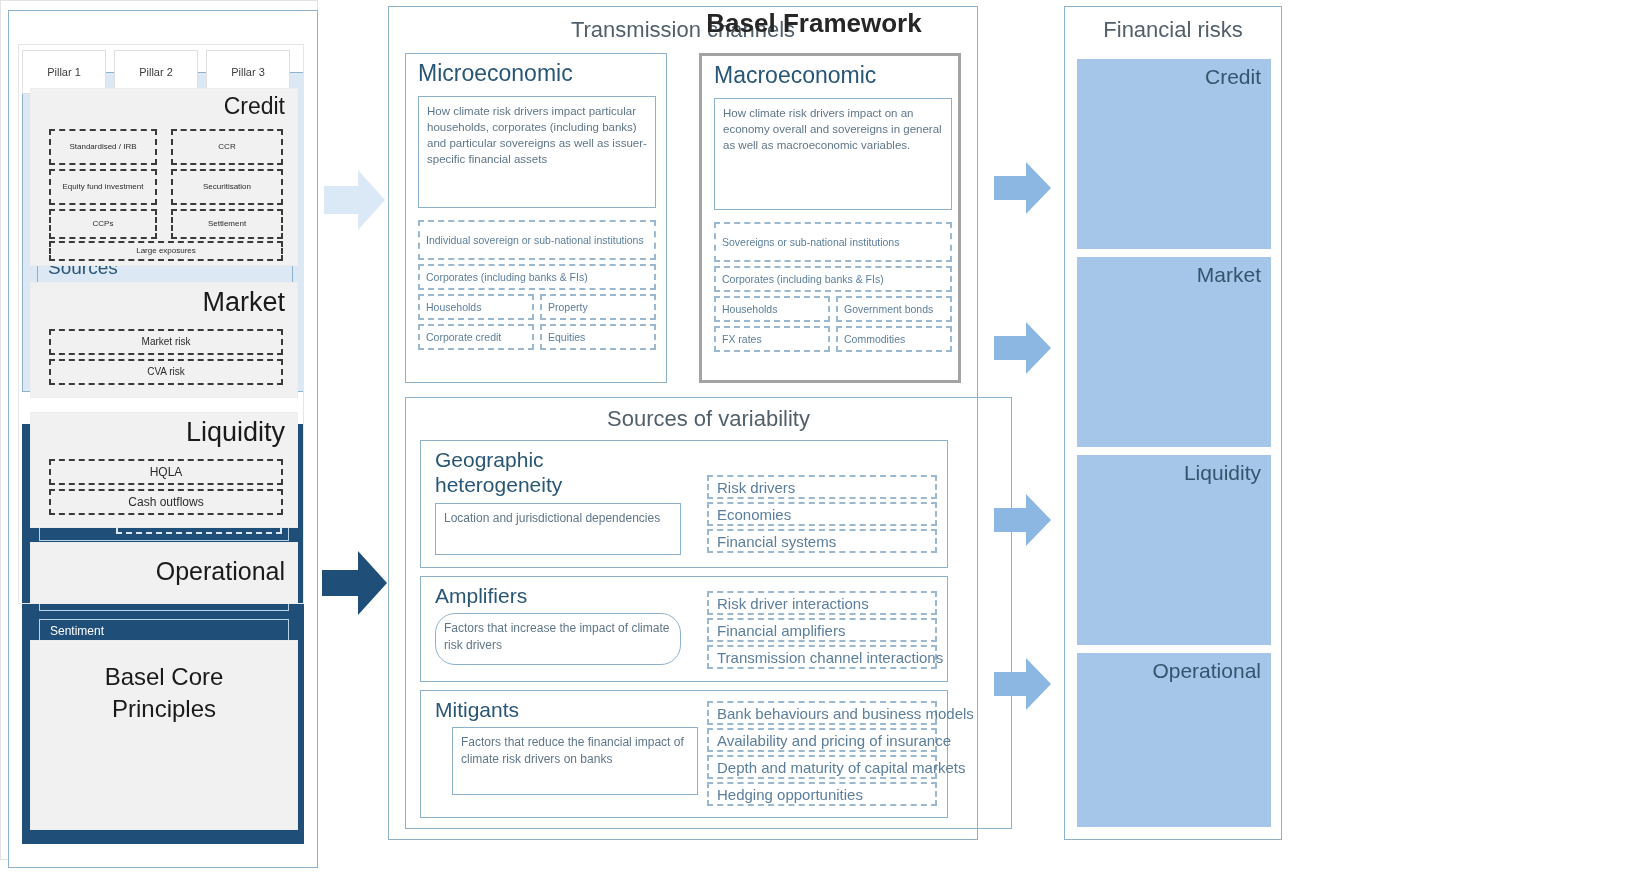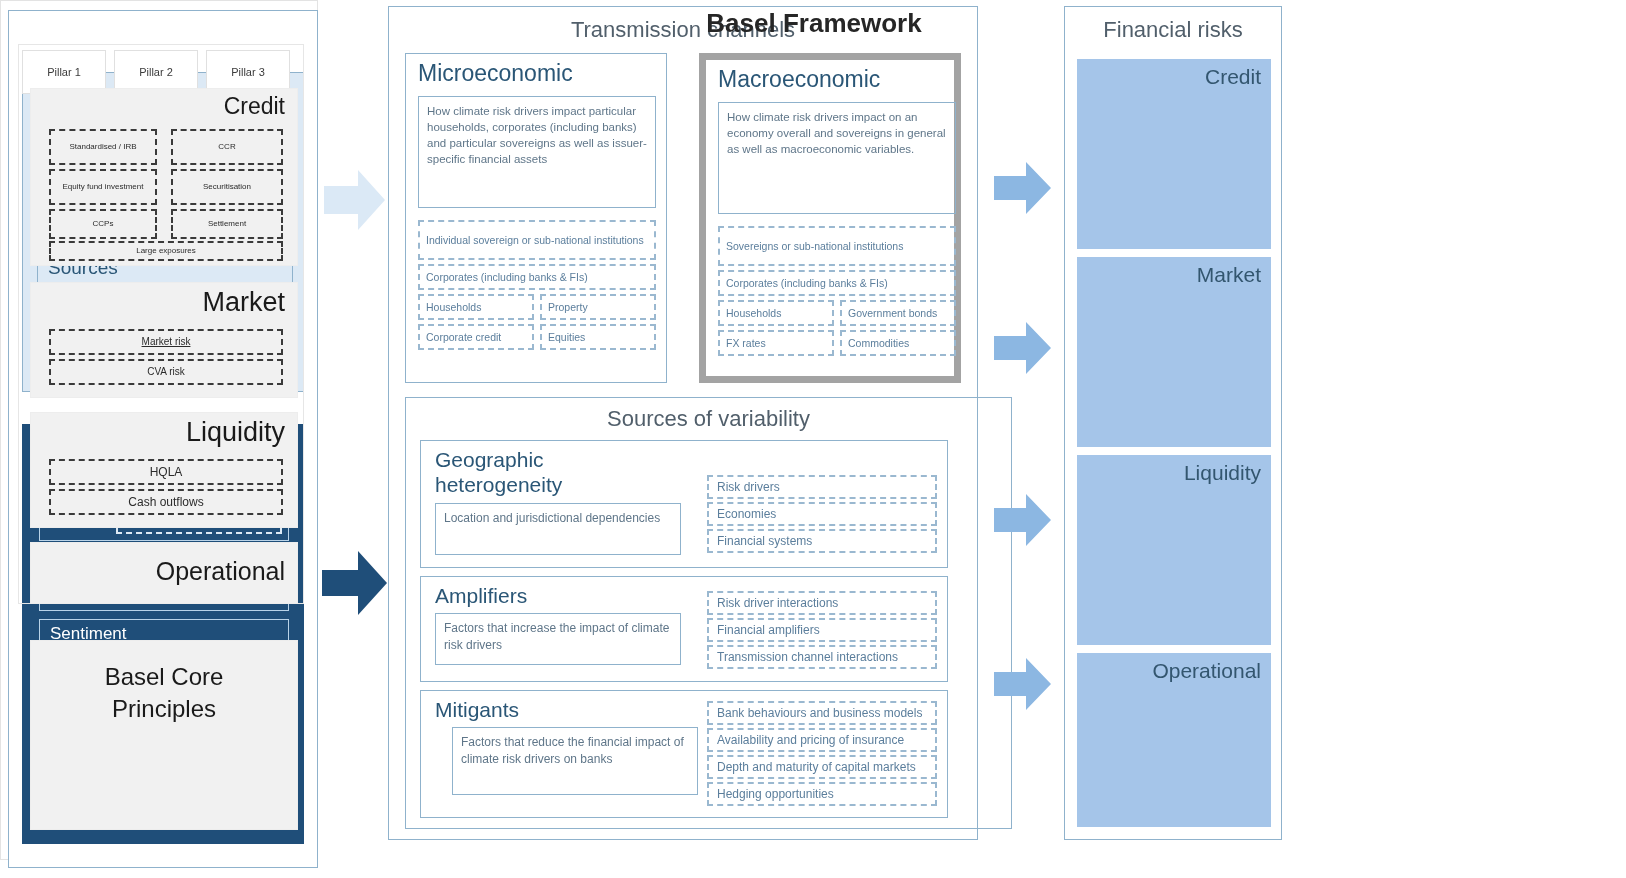--- a/index.html
+++ b/index.html
@@ -30,54 +30,54 @@
   #chronic-box { position: absolute; left: 14px; top: 178px; width: 256px; height: 128px;
                  border: 1px solid #8fb2cc; }
   .sub-title   { position: absolute; left: 10px; top: 5px; font-size: 19px; color: #2a5676; }
 
   .tag-sm { position: absolute; height: 26px; font-size: 11px; }
 
   #transition-panel { left: 22px; top: 424px; width: 282px; height: 420px;
                       background: #1f4e79; border: 1px solid #1f4e79; }
   #transition-title { position: absolute; left: 16px; top: 8px; font-size: 25px; color: #ffffff; }
   .tr-box  { position: absolute; left: 16px; width: 250px; border: 1px solid #b9d3e8; }
-  .tr-head { position: absolute; left: 10px; top: 4px; font-size: 17px; color: #ffffff; }
+  .tr-head { position: absolute; left: 10px; top: 4px; font-size: 12px; color: #ffffff; }
   .tr-dash { position: absolute; border: 2px dashed #dce9f5; color: #ffffff;
              font-size: 11px; display: flex; align-items: center; justify-content: center;
              height: 26px; white-space: nowrap; }
 
   
   .arrow { position: absolute; display: block; }
 
   
   #tc-panel { left: 388px; top: 6px; width: 590px; height: 834px; }
   #tc-title { position: absolute; width: 100%; top: 10px; text-align: center;
               font-size: 22px; color: #515f6b; }
 
   #micro-box { position: absolute; left: 16px; top: 46px; width: 262px; height: 330px;
                border: 1px solid #8fb2cc; }
   #macro-box { position: absolute; left: 310px; top: 46px; width: 262px; height: 330px;
-               border: 7px solid #a3a3a3; }
+               border: 3px solid #a3a3a3; }
   .mm-title  { position: absolute; left: 12px; top: 6px; font-size: 23px; color: #2a5676; }
   .mm-desc   { position: absolute; left: 12px; top: 42px; width: 238px;
                border: 1px solid #8fb2cc; padding: 6px 8px; font-size: 11.5px;
                line-height: 16px; color: #5f7689; }
 
   #sv-box    { position: absolute; left: 16px; top: 390px; width: 607px; height: 432px;
                border: 1px solid #8fb2cc; }
   #sv-title  { position: absolute; width: 100%; top: 8px; text-align: center;
                font-size: 22px; color: #515f6b; }
 
   .sv-row    { position: absolute; left: 14px; width: 528px; border: 1px solid #8fb2cc; }
   .sv-head   { position: absolute; left: 14px; top: 6px; font-size: 21px; color: #2a5676;
                line-height: 25px; }
   .sv-desc   { position: absolute; left: 14px; width: 246px; border: 1px solid #8fb2cc;
                padding: 6px 8px; font-size: 12px; line-height: 17px; color: #5f7689; }
   .sv-tags   { position: absolute; left: 286px; width: 230px; }
-  .sv-tag    { border: 2px dashed #9ab8d0; color: #5b7e9c; font-size: 12px;
+  .sv-tag    { border: 2px dashed #9ab8d0; color: #5b7e9c; font-size: 15px;
                height: 24px; display: flex; align-items: center; padding-left: 8px;
                margin-bottom: 3px; white-space: nowrap; }
 
   
   #fr-panel { left: 1064px; top: 6px; width: 218px; height: 834px; }
   #fr-title { position: absolute; width: 100%; top: 10px; text-align: center;
               font-size: 22px; color: #515f6b; }
   .fr-item  { position: absolute; left: 12px; width: 194px; background: #a5c5e9; }
   .fr-label { position: absolute; right: 10px; top: 6px; font-size: 21px; color: #33566f; }
 
@@ -198,21 +198,21 @@
         <div class="sv-desc" style="top:62px; height:52px;">Location and jurisdictional dependencies</div>
         <div class="sv-tags" style="top:34px;">
           <div class="sv-tag">Risk drivers</div>
           <div class="sv-tag">Economies</div>
           <div class="sv-tag">Financial systems</div>
         </div>
       </div>
 
       <div class="sv-row" style="top:178px; height:106px;">
         <div class="sv-head">Amplifiers</div>
-        <div class="sv-desc" style="top:36px; height:52px;">Factors that increase the impact of climate risk drivers</div>
+        <div class="sv-desc" style="top:36px; height:52px;border-radius:20px;">Factors that increase the impact of climate risk drivers</div>
         <div class="sv-tags" style="top:14px;">
           <div class="sv-tag">Risk driver interactions</div>
           <div class="sv-tag">Financial amplifiers</div>
           <div class="sv-tag">Transmission channel interactions</div>
         </div>
       </div>
 
       <div class="sv-row" style="top:292px; height:128px;">
         <div class="sv-head">Mitigants</div>
         <div class="sv-desc" style="top:36px; height:68px;margin-left:17px;">Factors that reduce the financial impact of climate risk drivers on banks</div>
@@ -271,21 +271,21 @@
       <div class="bdash" style="left:18px;  top:80px; width:108px; height:36px;">Equity fund investment</div>
       <div class="bdash" style="left:18px;  top:120px; width:108px; height:30px;">CCPs</div>
       <div class="bdash" style="left:140px; top:40px; width:112px; height:36px;">CCR</div>
       <div class="bdash" style="left:140px; top:80px; width:112px; height:36px;">Securitisation</div>
       <div class="bdash" style="left:140px; top:120px; width:112px; height:30px;">Settlement</div>
       <div class="bdash" style="left:18px;  top:152px; width:234px; height:20px;">Large exposures</div>
     </div>
 
     <div class="basel-block" style="top:282px; height:116px;">
       <div class="basel-head" style="font-size:27px;">Market</div>
-      <div class="bdash bdash-m" style="left:18px; top:46px; width:234px; height:26px;text-decoration:underline;">Market risk</div>
+      <div class="bdash bdash-m" style="left:18px; top:46px; width:234px; height:26px;">Market risk</div>
       <div class="bdash bdash-m" style="left:18px; top:76px; width:234px; height:26px;">CVA risk</div>
     </div>
 
     <div class="basel-block" style="top:412px; height:116px;">
       <div class="basel-head" style="font-size:27px;">Liquidity</div>
       <div class="bdash" style="left:18px; top:46px; width:234px; height:26px; font-size:12px;">HQLA</div>
       <div class="bdash" style="left:18px; top:76px; width:234px; height:26px; font-size:12px;">Cash outflows</div>
     </div>
 
     <div class="basel-block" style="top:542px; height:62px;">

